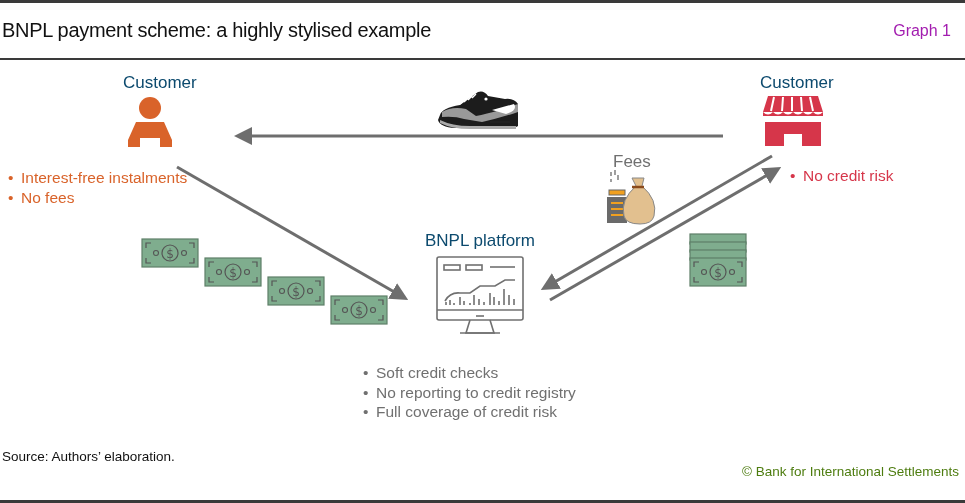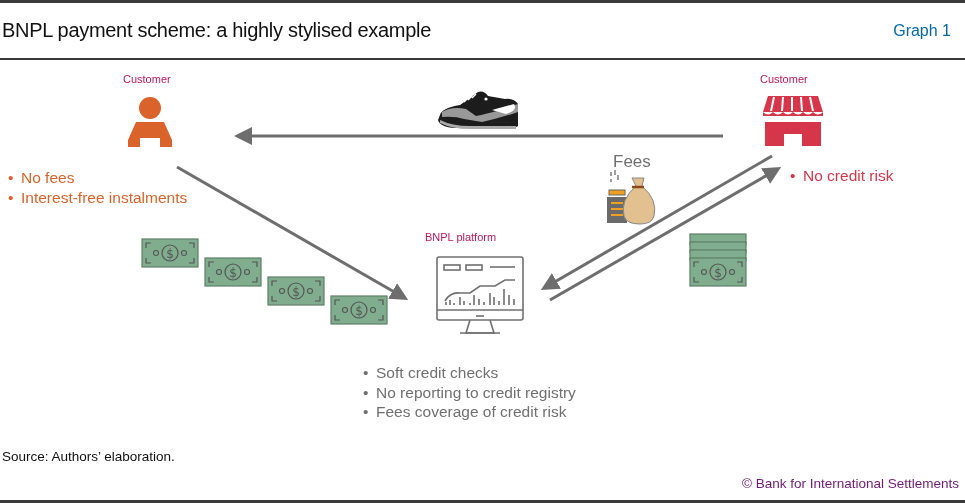--- a/index.html
+++ b/index.html
@@ -1,55 +1,55 @@
 <!DOCTYPE html>
 <html><head>
 <meta charset="utf-8">
 <style>
   html, body { margin: 0; padding: 0; background: #ffffff; }
   body { width: 965px; height: 503px; position: relative; overflow: hidden; font-family: "DejaVu Sans", sans-serif; }
   .rule { position: absolute; left: 0; width: 965px; background: #3a3a3a; }
   .title { position: absolute; left: 2px; top: 19px; font-size: 20px; color: #111; letter-spacing: -0.3px; font-family: "Liberation Sans", sans-serif; }
-  .graphno { position: absolute; right: 14px; top: 22px; font-size: 16px; color: #0369a1; font-family: "Liberation Sans", sans-serif; }
-  .label { position: absolute; font-size: 11px; color: #be185d; font-family: "Liberation Sans", sans-serif; }
+  .graphno { position: absolute; right: 14px; top: 22px; font-size: 16px; color: #a21caf; font-family: "Liberation Sans", sans-serif; }
+  .label { position: absolute; font-size: 17px; color: #0c4a6e; font-family: "Liberation Sans", sans-serif; }
   .bullets { position: absolute; margin: 0; padding: 0; list-style: none; font-size: 15.5px; line-height: 19.5px; font-family: "Liberation Sans", sans-serif; }
   .bullets li { position: relative; padding-left: 13px; }
   .bullets li::before { content: "•"; position: absolute; left: 0; }
   .orange { color: #d9632a; }
   .red { color: #d6364a; }
   .grey { color: #707070; }
   .source { position: absolute; left: 2px; top: 449px; font-size: 13.5px; color: #111; font-family: "Liberation Sans", sans-serif; text-align: right; }
-  .copy { position: absolute; right: 6px; top: 476px; font-size: 13.5px; color: #701a75; font-family: "Liberation Sans", sans-serif; text-align: right; }
+  .copy { position: absolute; right: 6px; top: 464px; font-size: 13.5px; color: #4d7c0f; font-family: "Liberation Sans", sans-serif; text-align: right; }
   svg.overlay { position: absolute; left: 0; top: 0; }
   .fees-label { position: absolute; left: 613px; top: 152px; font-size: 17px; color: #707070; font-family: "Liberation Sans", sans-serif; }
 </style>
 </head>
 <body>
 
 <div class="rule" style="top:0;height:3px;"></div>
 <div class="title">BNPL payment scheme: a highly stylised example</div>
 <div class="graphno">Graph 1</div>
 <div class="rule" style="top:58px;height:2px;"></div>
 
 <div class="label" style="left:123px;top:73px;">Customer</div>
 <div class="label" style="left:760px;top:73px;">Customer</div>
 <div class="label" style="left:425px;top:231px;">BNPL platform</div>
 <div class="fees-label">Fees</div>
 
 <ul class="bullets orange" style="left:8px;top:168px;">
+  <li>Interest-free instalments</li>
   <li>No fees</li>
-  <li>Interest-free instalments</li>
 </ul>
 <ul class="bullets red" style="left:790px;top:166px;width:175px;">
   <li>No credit risk</li>
 </ul>
 <ul class="bullets grey" style="left:363px;top:363px;">
   <li>Soft credit checks</li>
   <li>No reporting to credit registry</li>
-  <li>Fees coverage of credit risk</li>
+  <li>Full coverage of credit risk</li>
 </ul>
 
 <svg class="overlay" width="965" height="503" viewBox="0 0 965 503">
   <defs>
     <marker id="ah" markerWidth="6" markerHeight="6" refX="4" refY="3" orient="auto" markerUnits="strokeWidth">
       <path d="M0,0 L6,3 L0,6 Z" fill="#6e6e6e"></path>
     </marker>
     <g id="note">
       <rect x="0" y="0" width="56" height="28" fill="#7fad8e" stroke="#5e7f68" stroke-width="1.2"></rect>
       <path d="M4,9 V4 H9 M47,4 H52 V9 M52,19 V24 H47 M9,24 H4 V19" fill="none" stroke="#555" stroke-width="1.2"></path>

